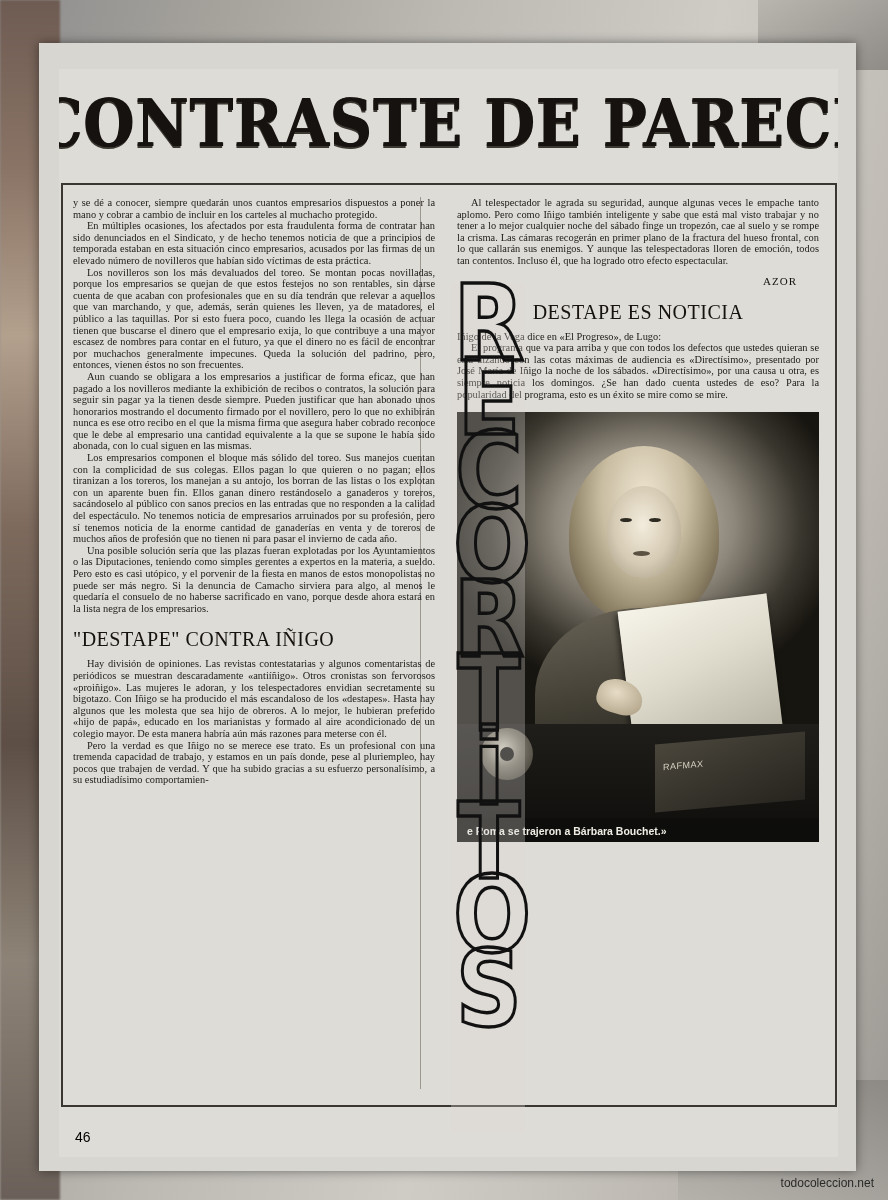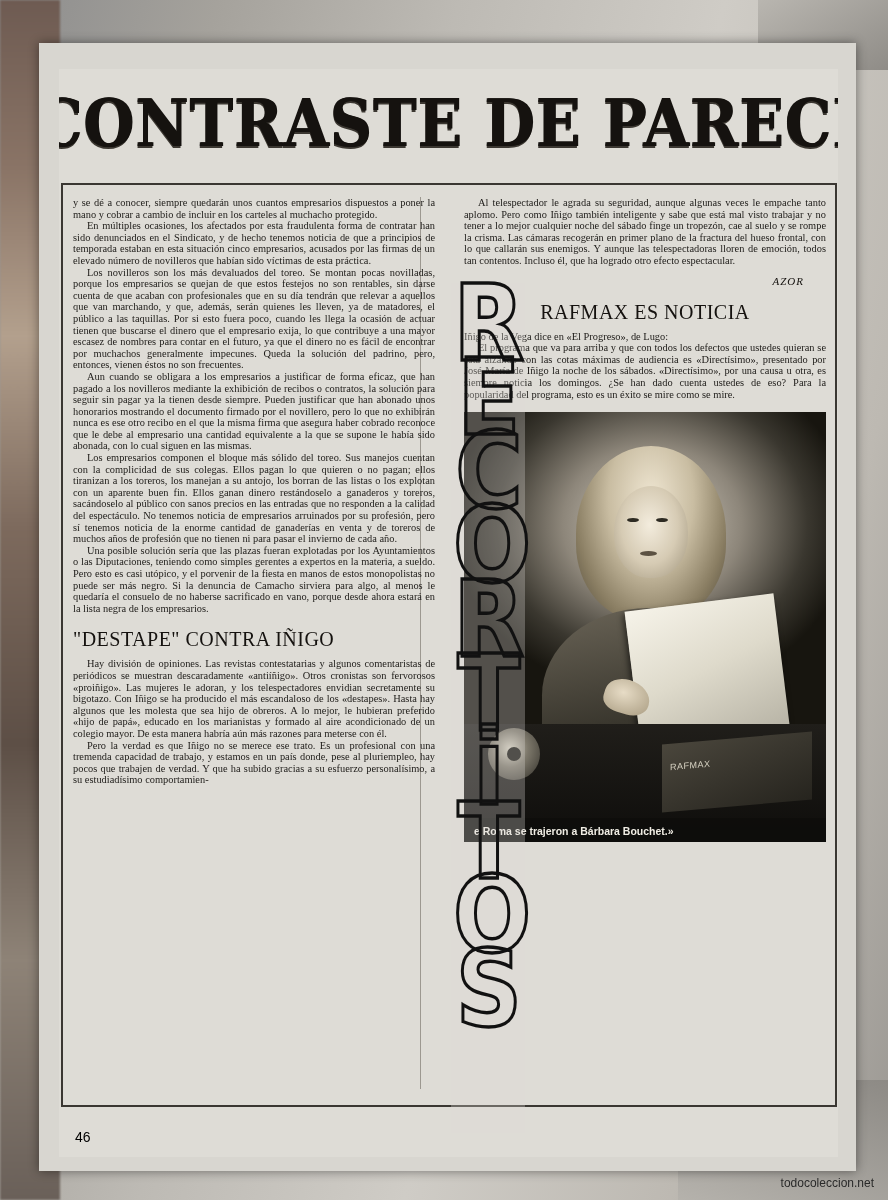--- a/index.html
+++ b/index.html
@@ -119,21 +119,20 @@
 
   
   #cols {
     position: absolute;
     left: 34px;
     top: 154px;
     right: 30px;
     bottom: 82px;
     display: flex;
     gap: 22px;
-    justify-content: space-between;
   }
   .col {
     width: 362px;
     position: relative;
   }
   .col-divider {
     position: absolute;
     left: 381px;
     top: 154px;
     bottom: 82px;
@@ -164,21 +163,20 @@
   }
   h2.section.center { text-align: center; }
 
   .byline {
     text-align: right;
     font-family: "Liberation Serif", serif;
     font-size: 11px;
     letter-spacing: 1px;
     margin: 8px 22px 0 0;
     color: #15120f;
-    font-style: italic;
   }
 
   
   #photo {
     position: relative;
     margin-top: 12px;
     width: 362px;
     height: 430px;
     background: #1a1a1a;
     overflow: hidden;
@@ -389,21 +387,21 @@
       <h2 class="section">"DESTAPE" CONTRA IÑIGO</h2>
       <p class="body">Hay división de opiniones. Las revistas contestatarias y algunos comentaristas de periódicos se muestran descaradamente «antiíñigo». Otros cronistas son fervorosos «proiñigo». Las mujeres le adoran, y los telespectadores envidian secretamente su bigotazo. Con Iñigo se ha producido el más escandaloso de los «destapes». Hasta hay algunos que les molesta que sea hijo de obreros. A lo mejor, le hubieran preferido «hijo de papá», educado en los marianistas y formado al aire acondicionado de un colegio mayor. De esta manera habría aún más razones para meterse con él.</p>
       <p class="body">Pero la verdad es que Iñigo no se merece ese trato. Es un profesional con una tremenda capacidad de trabajo, y estamos en un país donde, pese al pluriempleo, hay pocos que trabajen de verdad. Y que ha subido gracias a su esfuerzo personalísimo, a su estudiadísimo comportamien-</p>
     </div>
 
     <div class="col">
       <p class="body">Al telespectador le agrada su seguridad, aunque algunas veces le empache tanto aplomo. Pero como Iñigo también inteligente y sabe que está mal visto trabajar y no tener a lo mejor cualquier noche del sábado finge un tropezón, cae al suelo y se rompe la crisma. Las cámaras recogerán en primer plano de la fractura del hueso frontal, con lo que callarán sus enemigos. Y aunque las telespectadoras lloren de emoción, todos tan contentos. Incluso él, que ha logrado otro efecto espectacular.</p>
 
       <div class="byline">AZOR</div>
 
-      <h2 class="section center">RAFMAX ES NOTICIA</h2>
+      <h2 class="section center">DESTAPE ES NOTICIA</h2>
       <p class="body noindent">Iñigo de la Vega dice en «El Progreso», de Lugo:</p>
       <p class="body">El programa que va para arriba y que con todos los defectos que ustedes quieran se está alzando con las cotas máximas de audiencia es «Directísimo», presentado por José María de Iñigo la noche de los sábados. «Directísimo», por una causa u otra, es siempre noticia los domingos. ¿Se han dado cuenta ustedes de eso? Para la popularidad del programa, esto es un éxito se mire como se mire.</p>
 
       <div id="photo">
         <div class="ph-bg"></div>
         <div class="ph-hair"></div>
         <div class="ph-face"></div>
         <div class="ph-eye l"></div>
         <div class="ph-eye r"></div>
         <div class="ph-mouth"></div>

